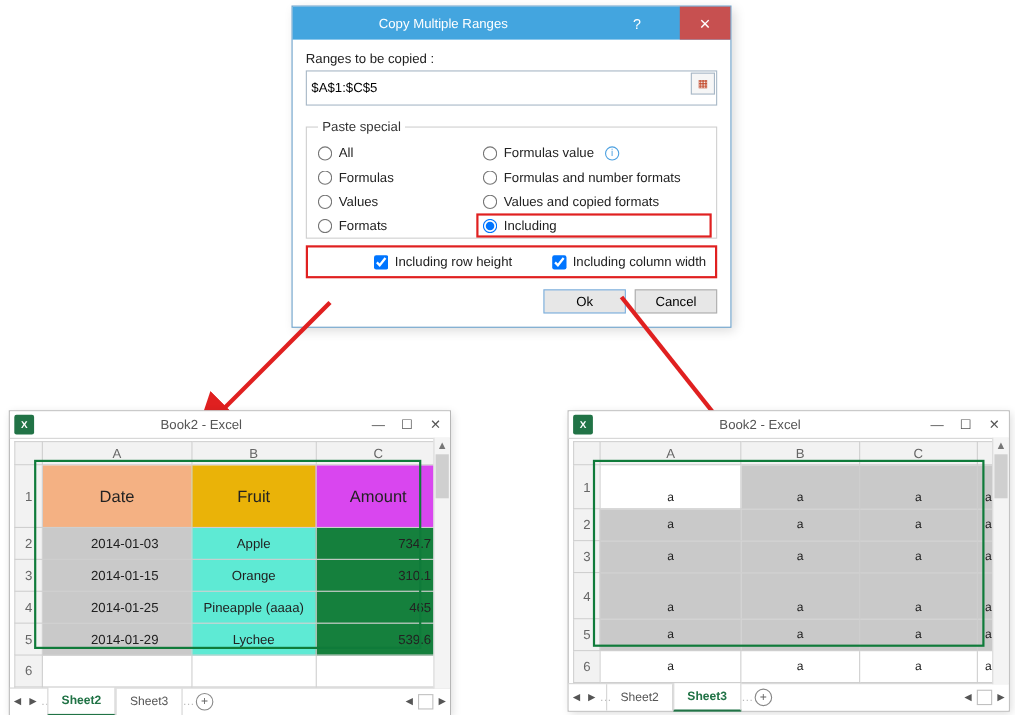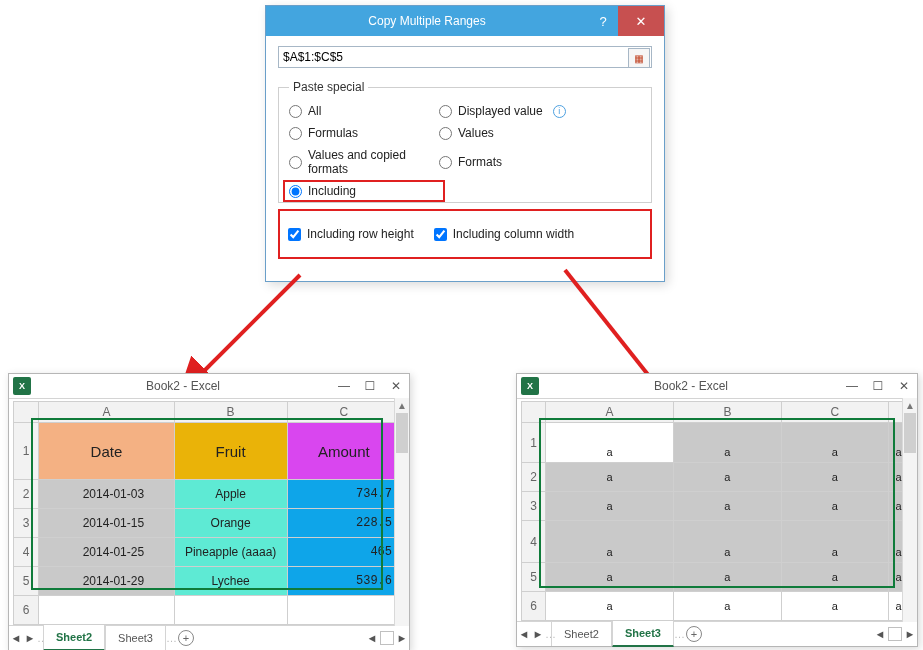--- a/index.html
+++ b/index.html
@@ -23,20 +23,21 @@
     background:#fff;
     box-shadow:3px 3px 10px rgba(0,0,0,.15);
   }
   .titlebar {
     height:30px;
     background:#43a5df;
     display:flex;
     align-items:center;
     color:#fff;
     font-size:12px;
+    gap:24px;
   }
   .titlebar .title {
     flex:1;
     text-align:center;
   }
   .title-btn {
     width:30px; height:30px;
     display:flex;align-items:center;justify-content:center;
     font-size:13px;
     font-family:Arial,sans-serif;
@@ -47,21 +48,21 @@
   .dlg-body {
     padding:10px 12px 12px 12px;
     font-size:12px;
     color:#222;
   }
   .label { margin-bottom:4px; }
   .range-input-row { position:relative; }
   .range-input {
     width:100%; box-sizing:border-box;
     border:1px solid #a7b7c6;
-    height:22px;
+    height:32px;
     padding:2px 36px 2px 4px;
     font-size:12px;
     font-family:inherit;
   }
   .range-pick {
     position:absolute; right:2px; top:2px;
     width:20px; height:18px;
     border:1px solid #a7b7c6;
     background:#f6f6f6;
     font-size:10px;
@@ -95,24 +96,25 @@
     font-style:normal;
   }
   .highlight-comments {
     border:2px solid #e02020;
     padding:2px 4px;
     margin:-4px -6px;
     display:inline-flex; align-items:center; gap:6px;
   }
   .check-row {
     display:flex;
-    gap:20px;
+    gap:36px;
     border:2px solid #e02020;
-    padding:16px 8px;
+    padding:6px 8px;
     margin:6px 0 10px 0;
+    justify-content:flex-end;
   }
   .btn-row {
     display:flex; justify-content:flex-end; gap:8px;
   }
   .btn {
     min-width:75px; height:22px;
     border:1px solid #adadad;
     background:#e7e7e7;
     font-family:inherit; font-size:12px;
   }
@@ -201,21 +203,21 @@
   }
   .hdr-date  { background:#f4b183; }
   .hdr-fruit { background:#eab308; }
   .hdr-amount{ background:#d946ef; }
   .rgrid td { background:#c9c9c9; text-align:left; padding:3px 4px; font-size:11px;}
   .rgrid tr.r1 td.first { background:#fff; }
   .rgrid tr.r6 td { background:#fff; }
 
   .excel.left tr.data td:nth-child(2){ background:#c9c9c9;padding-left:20px;}
   .excel.left tr.data td:nth-child(3){ background:#5eead4;}
-  .excel.left tr.data td:nth-child(4){ background:#0ea5e9; text-align:right; padding-right:8px;font-family:Liberation Mono, monospace;}
+  .excel.left tr.data td:nth-child(4){ background:#15803d; text-align:right; padding-right:8px;}
   .excel.left tr.header td:nth-child(2){ }
   .excel.left tr.header td:nth-child(3){ }
   .excel.left tr.header td:nth-child(4){ }
 
   
   .xl-tabs {
     display:flex; align-items:center;
     border-top:1px solid #d4d4d4;
     height:24px;
     background:#fff;
@@ -254,41 +256,46 @@
 </head>
 <body>
 
 <div class="dialog">
   <div class="titlebar">
     <span class="title">Copy Multiple Ranges</span>
     <div class="title-btn">?</div>
     <div class="title-btn close">✕</div>
   </div>
   <div class="dlg-body">
+    <div class="label">Ranges to be copied :</div>
     <div class="range-input-row">
       <input class="range-input" value="$A$1:$C$5" style="">
       <div class="range-pick">▦</div>
     </div>
 
     <fieldset>
       <legend>Paste special</legend>
       <div class="radio-grid">
         <label class="radio">
           <input type="radio" name="ps" style="">
           <span>All</span>
         </label>
         <label class="radio">
           <input type="radio" name="ps" style="">
-          <span>Displayed value</span>
+          <span>Formulas value</span>
           <span class="info-icon">i</span>
         </label>
 
         <label class="radio">
           <input type="radio" name="ps" style="">
           <span>Formulas</span>
+        </label>
+        <label class="radio">
+          <input type="radio" name="ps" style="">
+          <span>Formulas and number formats</span>
         </label>
 
         <label class="radio">
           <input type="radio" name="ps" style="">
           <span>Values</span>
         </label>
         <label class="radio">
           <input type="radio" name="ps" style="">
           <span>Values and copied formats</span>
         </label>
@@ -310,20 +317,24 @@
       <label class="check">
         <input type="checkbox" checked="" style="">
         <span>Including row height</span>
       </label>
       <label class="check">
         <input type="checkbox" checked="" style="">
         <span>Including column width</span>
       </label>
     </div>
 
+    <div class="btn-row">
+      <button class="btn primary">Ok</button>
+      <button class="btn">Cancel</button>
+    </div>
   </div>
 </div>
 
 <svg class="arrows">
   <defs>
     <marker id="ah" markerWidth="12" markerHeight="12" refX="9" refY="5" orient="auto">
       <path d="M0,0 L10,5 L0,10 Z" fill="#e02020"></path>
     </marker>
   </defs>
   <line x1="300" y1="275" x2="180" y2="395" stroke="#e02020" stroke-width="4" marker-end="url(#ah)"></line>
@@ -357,21 +368,21 @@
       <tr class="data">
         <th class="rowh">2</th>
         <td>2014-01-03</td>
         <td>Apple</td>
         <td>734.7</td>
       </tr>
       <tr class="data">
         <th class="rowh">3</th>
         <td>2014-01-15</td>
         <td>Orange</td>
-        <td>228.5</td>
+        <td>310.1</td>
       </tr>
       <tr class="data">
         <th class="rowh">4</th>
         <td>2014-01-25</td>
         <td>Pineapple (aaaa)</td>
         <td>465</td>
       </tr>
       <tr class="data">
         <th class="rowh">5</th>
         <td>2014-01-29</td>

